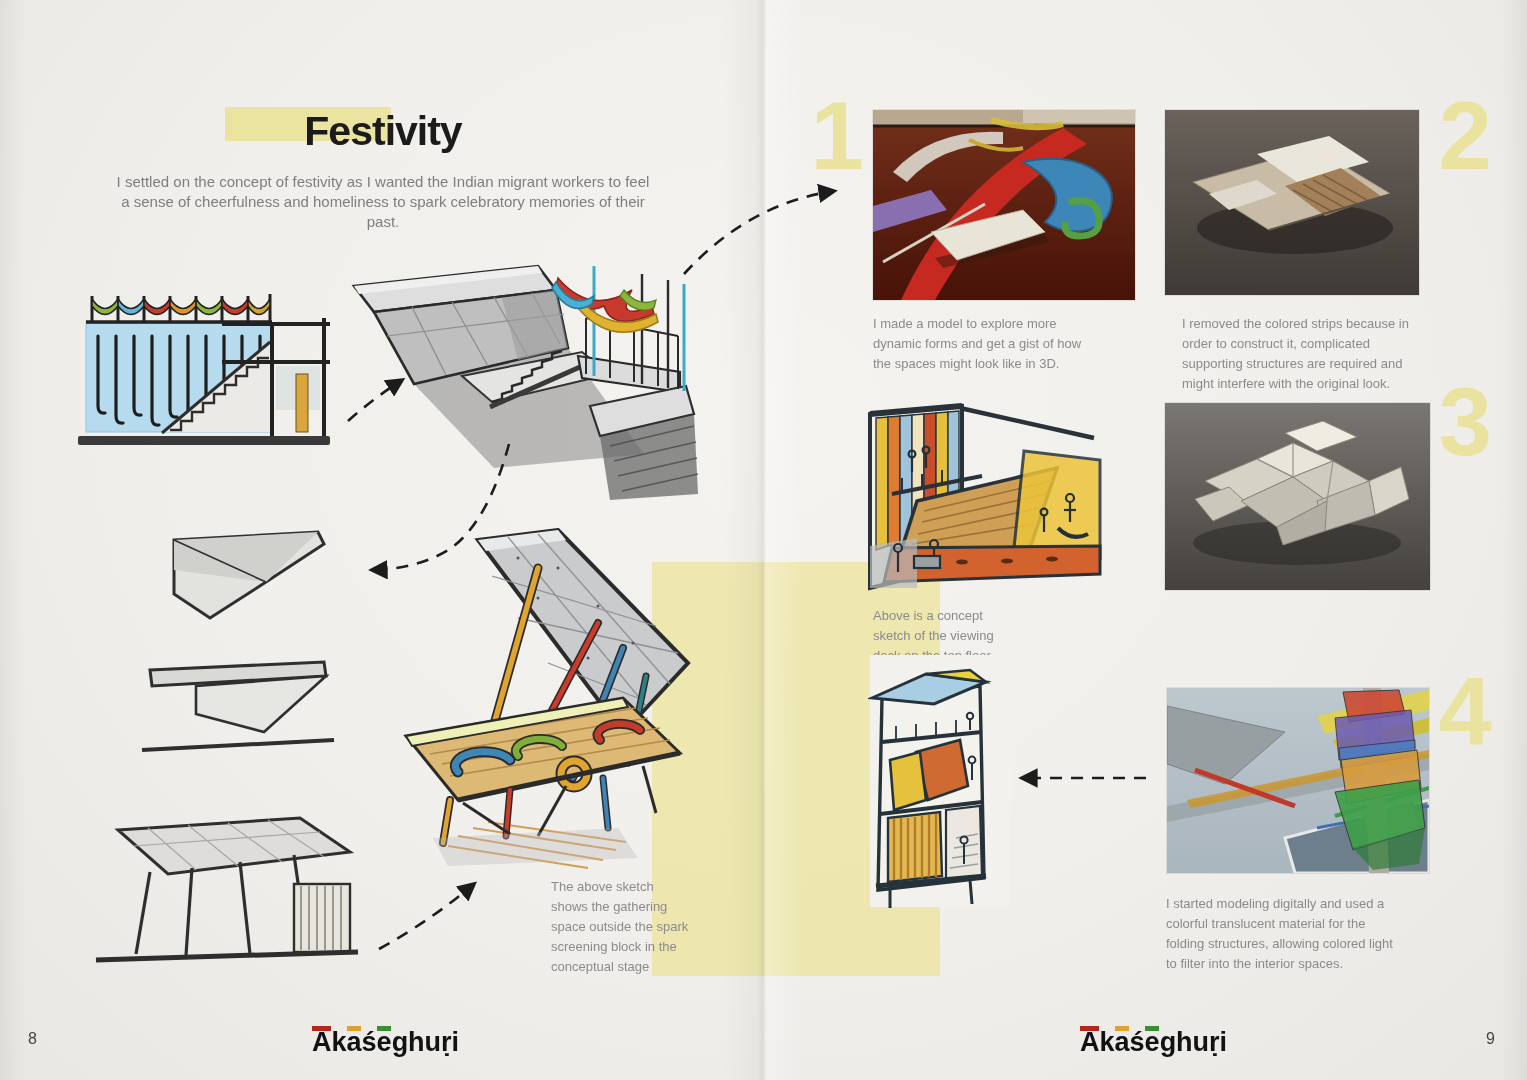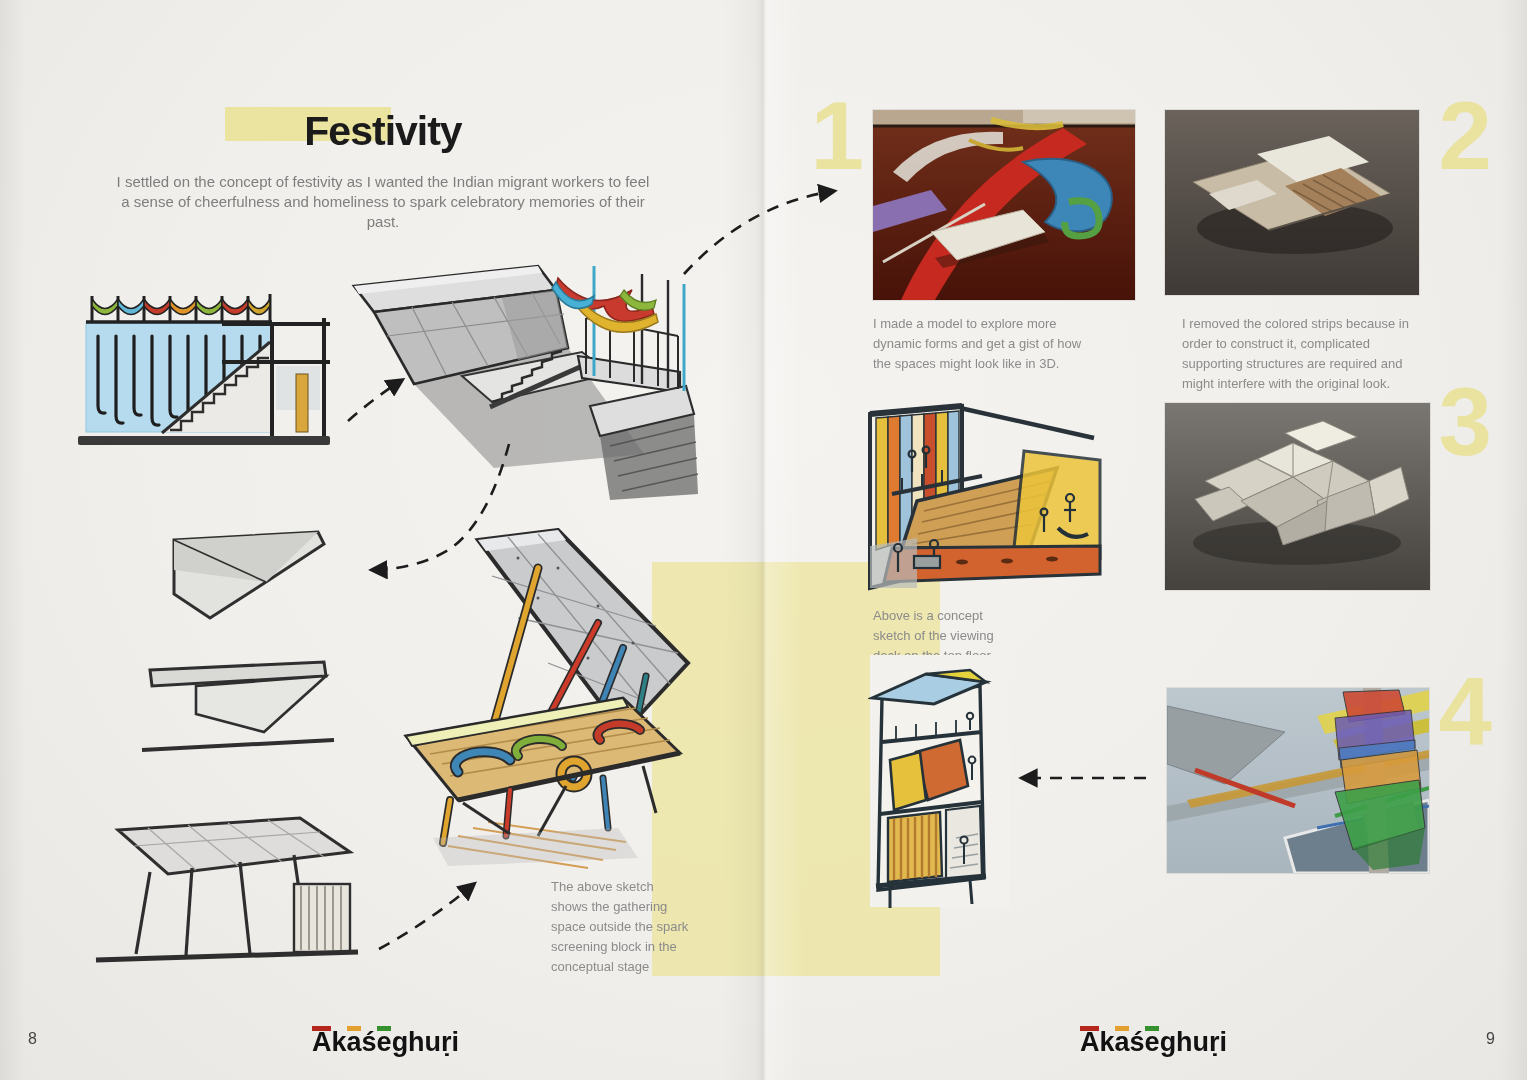--- a/index.html
+++ b/index.html
@@ -486,20 +486,21 @@
         <polygon points="176,4 232,2 238,26 182,34" fill="#cc4a34" opacity="0.9"></polygon>
         <polygon points="168,30 244,22 248,60 172,72" fill="#6b5bb4" opacity="0.85"></polygon>
         <polygon points="172,60 248,52 248,68 174,80" fill="#4a7ec0" opacity="0.8"></polygon>
         <polygon points="174,72 250,62 254,100 180,116" fill="#d89b3c" opacity="0.88"></polygon>
         <polygon points="168,104 252,92 258,140 186,162" fill="#3da048" opacity="0.9"></polygon>
       </g>
       <polygon points="186,160 258,140 252,176 206,182" fill="#2f7c38" opacity="0.7"></polygon>
     </svg>
   </div>
 
+  <div class="abs caption" style="left:1166px;top:894px;width:238px;">I started modeling digitally and used a colorful translucent material for the folding structures, allowing colored light to filter into the interior spaces.</div>
 
   <svg class="abs" style="left:0;top:0;pointer-events:none;" width="1527" height="1080" viewBox="0 0 1527 1080">
     <defs>
       <marker id="ah" viewBox="0 0 10 10" refX="8" refY="5" markerWidth="7.5" markerHeight="7.5" orient="auto-start-reverse">
         <path d="M0,0 L10,5 L0,10 Z" fill="#1c1c1c"></path>
       </marker>
     </defs>
     <g fill="none" stroke="#1d1d1d" stroke-width="2.6" stroke-dasharray="12 9">
       <path d="M684,274 Q748,204 834,191" marker-end="url(#ah)"></path>
       <path d="M348,421 Q374,398 402,380" marker-end="url(#ah)"></path>

